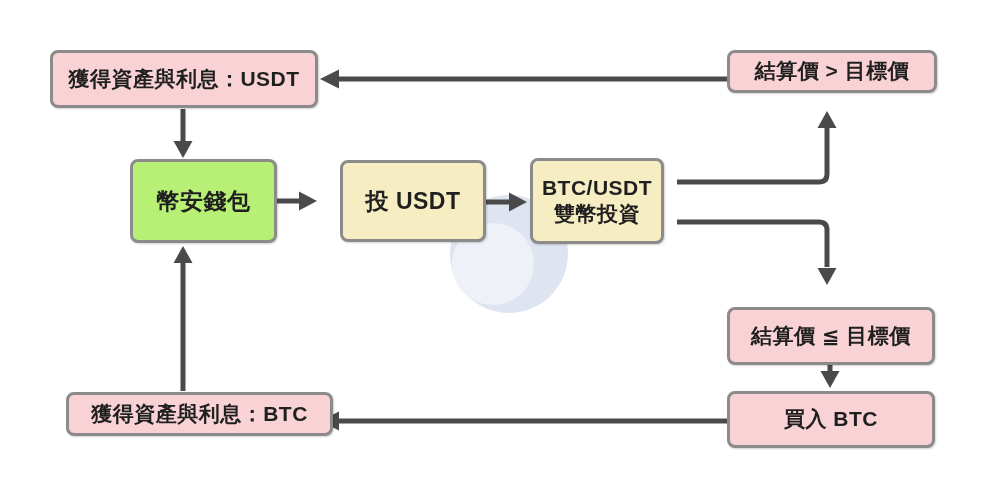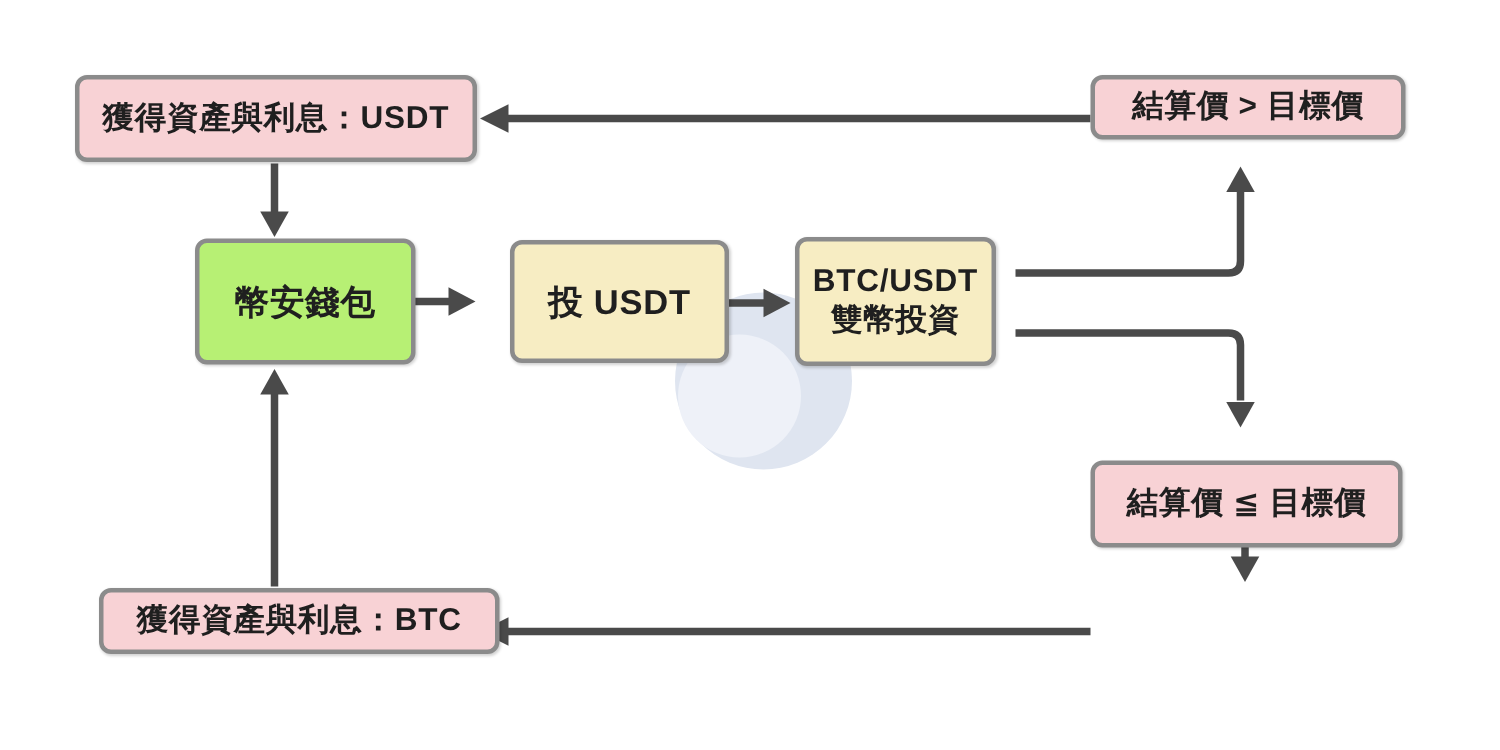--- a/index.html
+++ b/index.html
@@ -137,18 +137,21 @@
 
   <div class="node yellow" style="left:530px; top:158px; width:134px; height:86px;">
     <span>BTC/USDT</span>
     <span>雙幣投資</span>
   </div>
 
   <div class="node pink" style="left:727px; top:288px; width:208px; height:58px;margin-top:19px;">
     <span>結算價 ≦ 目標價</span>
   </div>
 
+  <div class="node pink" style="left:727px; top:391px; width:208px; height:57px;">
+    <span>買入 BTC</span>
+  </div>
 
   <div class="node pink" style="left:50px; top:392px; width:267px; height:44px;margin-left:16px;">
     <span>獲得資產與利息：BTC</span>
   </div>
 
 </div>
 
 </body></html>

